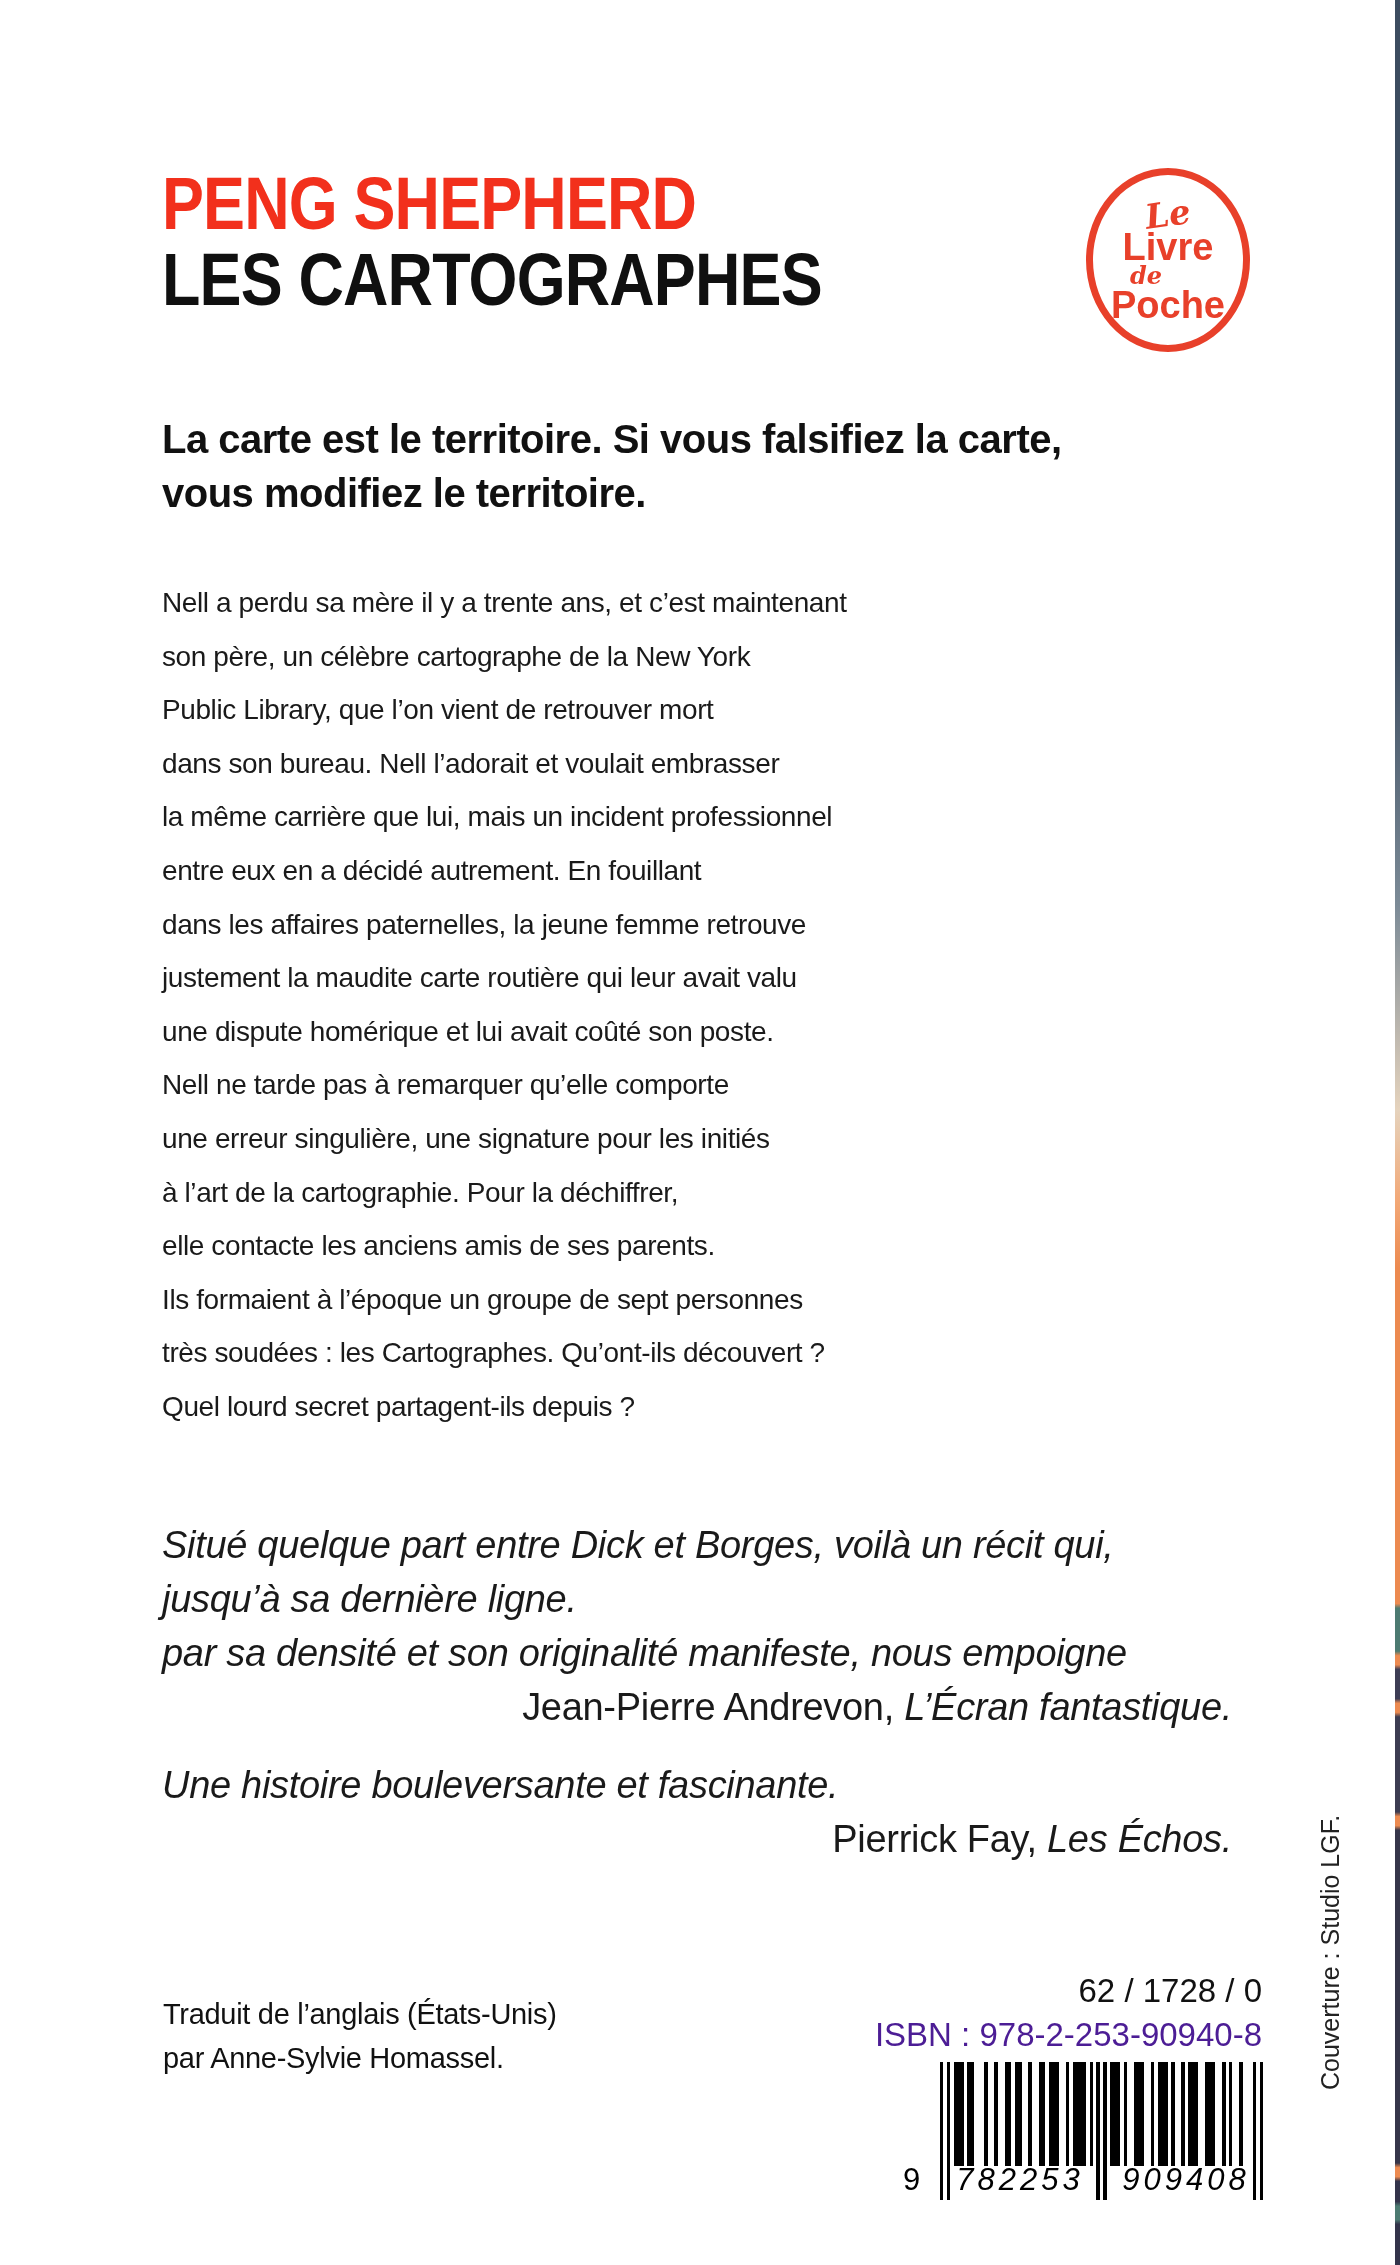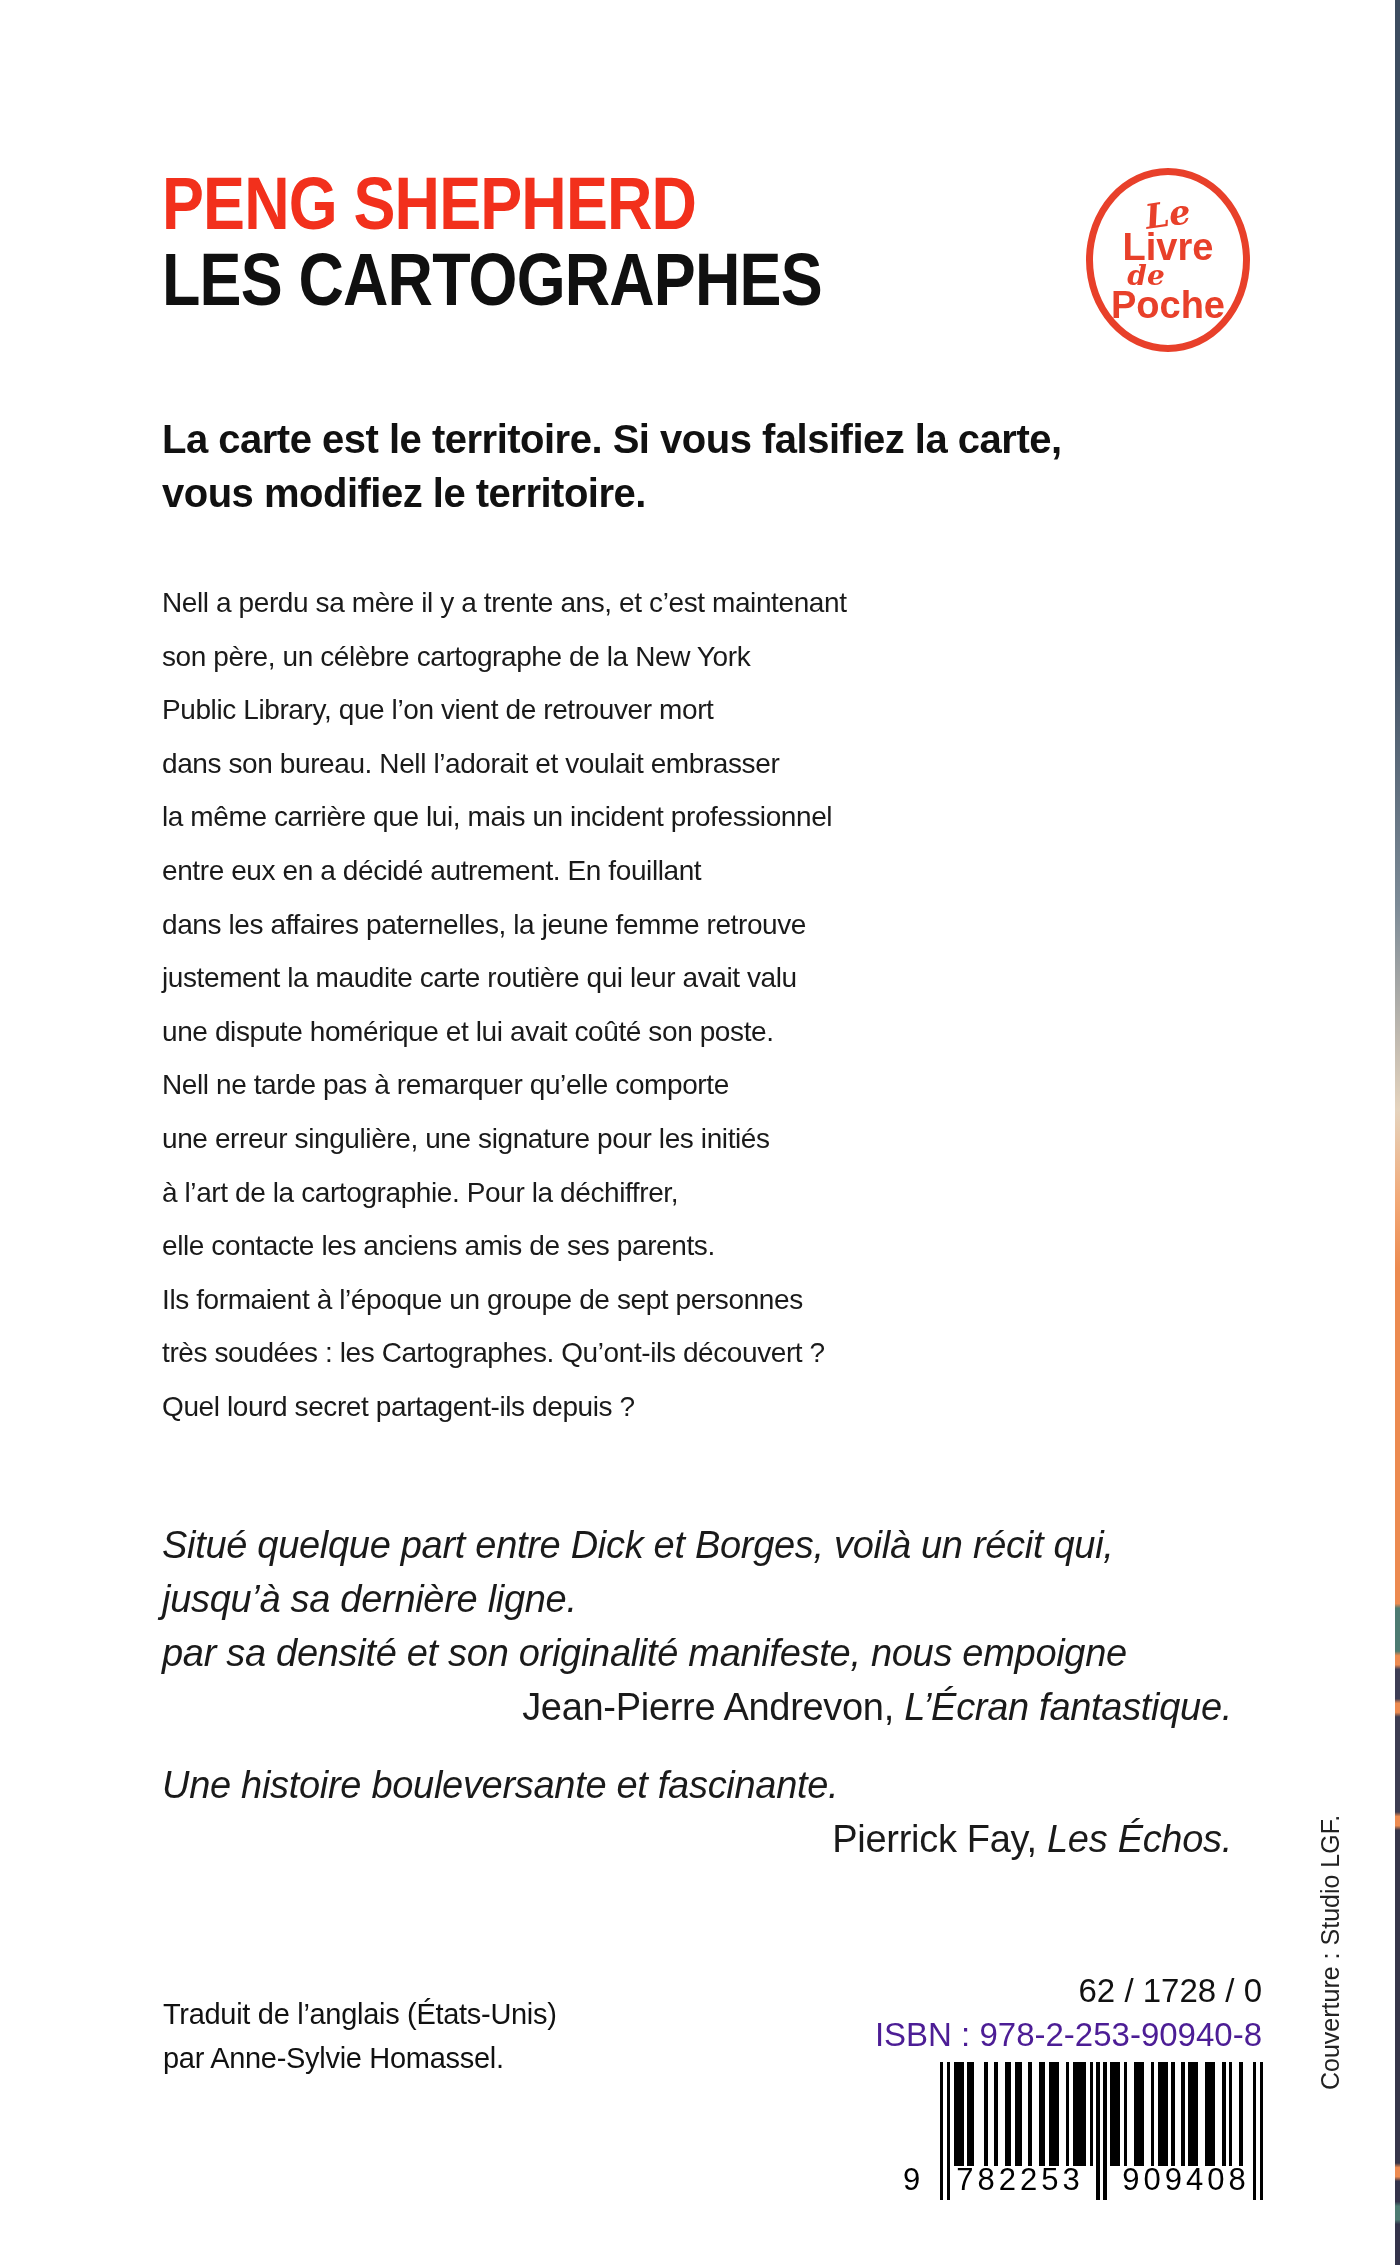--- a/index.html
+++ b/index.html
@@ -20,21 +20,21 @@
   .booktitle{color:#101010;}
   
   .logo{
     position:absolute;left:1086px;top:168px;width:150px;height:168px;
     border:7px solid #e8402a;border-radius:50%;
     display:flex;flex-direction:column;align-items:center;justify-content:center;
     color:#e8402a;text-align:center;padding-top:2px;
   }
   .logo .le{font-family:"DejaVu Serif", serif;font-style:italic;font-weight:bold;font-size:34px;line-height:30px;transform:rotate(-8deg);}
   .logo .livre{font-weight:bold;font-size:38px;line-height:36px;letter-spacing:0px;}
-  .logo .de{font-family:"DejaVu Serif", serif;font-style:italic;font-weight:bold;font-size:28px;line-height:22px;margin-left:-44px;}
+  .logo .de{font-family:"DejaVu Serif", serif;font-style:italic;font-weight:bold;font-size:24px;line-height:22px;margin-left:-44px;}
   .logo .poche{font-weight:bold;font-size:38px;line-height:36px;}
   
   .tagline{position:absolute;left:162px;top:412px;font-size:40px;font-weight:bold;
     line-height:54px;letter-spacing:-0.5px;color:#111;}
   
   .synopsis{position:absolute;left:162px;top:576px;font-size:28px;line-height:53.6px;
     letter-spacing:-0.4px;color:#1a1a1a;}
   
   .review{position:absolute;left:162px;width:1070px;font-size:38px;line-height:54px;color:#1a1a1a;}
   .review-1{top:1518px;}
@@ -48,21 +48,21 @@
   
   .edition-code{position:absolute;right:138px;top:1972px;font-size:33px;letter-spacing:0px;color:#111;text-align:right;}
   .isbn-line{position:absolute;right:138px;top:2016px;font-size:33px;color:#4c1d95;}
   
   .barcode{position:absolute;left:903px;top:2062px;width:360px;height:145px;}
   .barcode .bars{position:absolute;left:37px;top:0;width:323px;height:138px;}
   .barcode .bar{position:absolute;top:0;height:104px;background:#000;}
   .barcode .bar.tall{height:138px;}
   .barcode .digit{position:absolute;top:100px;font-size:31px;color:#000;}
   .barcode .lead{left:0px;}
-  .barcode .grp{width:150px;text-align:center;letter-spacing:4px;}
+  .barcode .grp{width:150px;text-align:center;letter-spacing:4px;font-style:italic;}
   .barcode .g1{left:42px;}
   .barcode .g2{left:208px;}
   
   .cover-credit{
     position:absolute;left:1316px;top:2090px;
     transform:rotate(-90deg);transform-origin:left top;
     font-size:25px;color:#222;white-space:nowrap;letter-spacing:0px;
   }
   
   .edge-strip{

